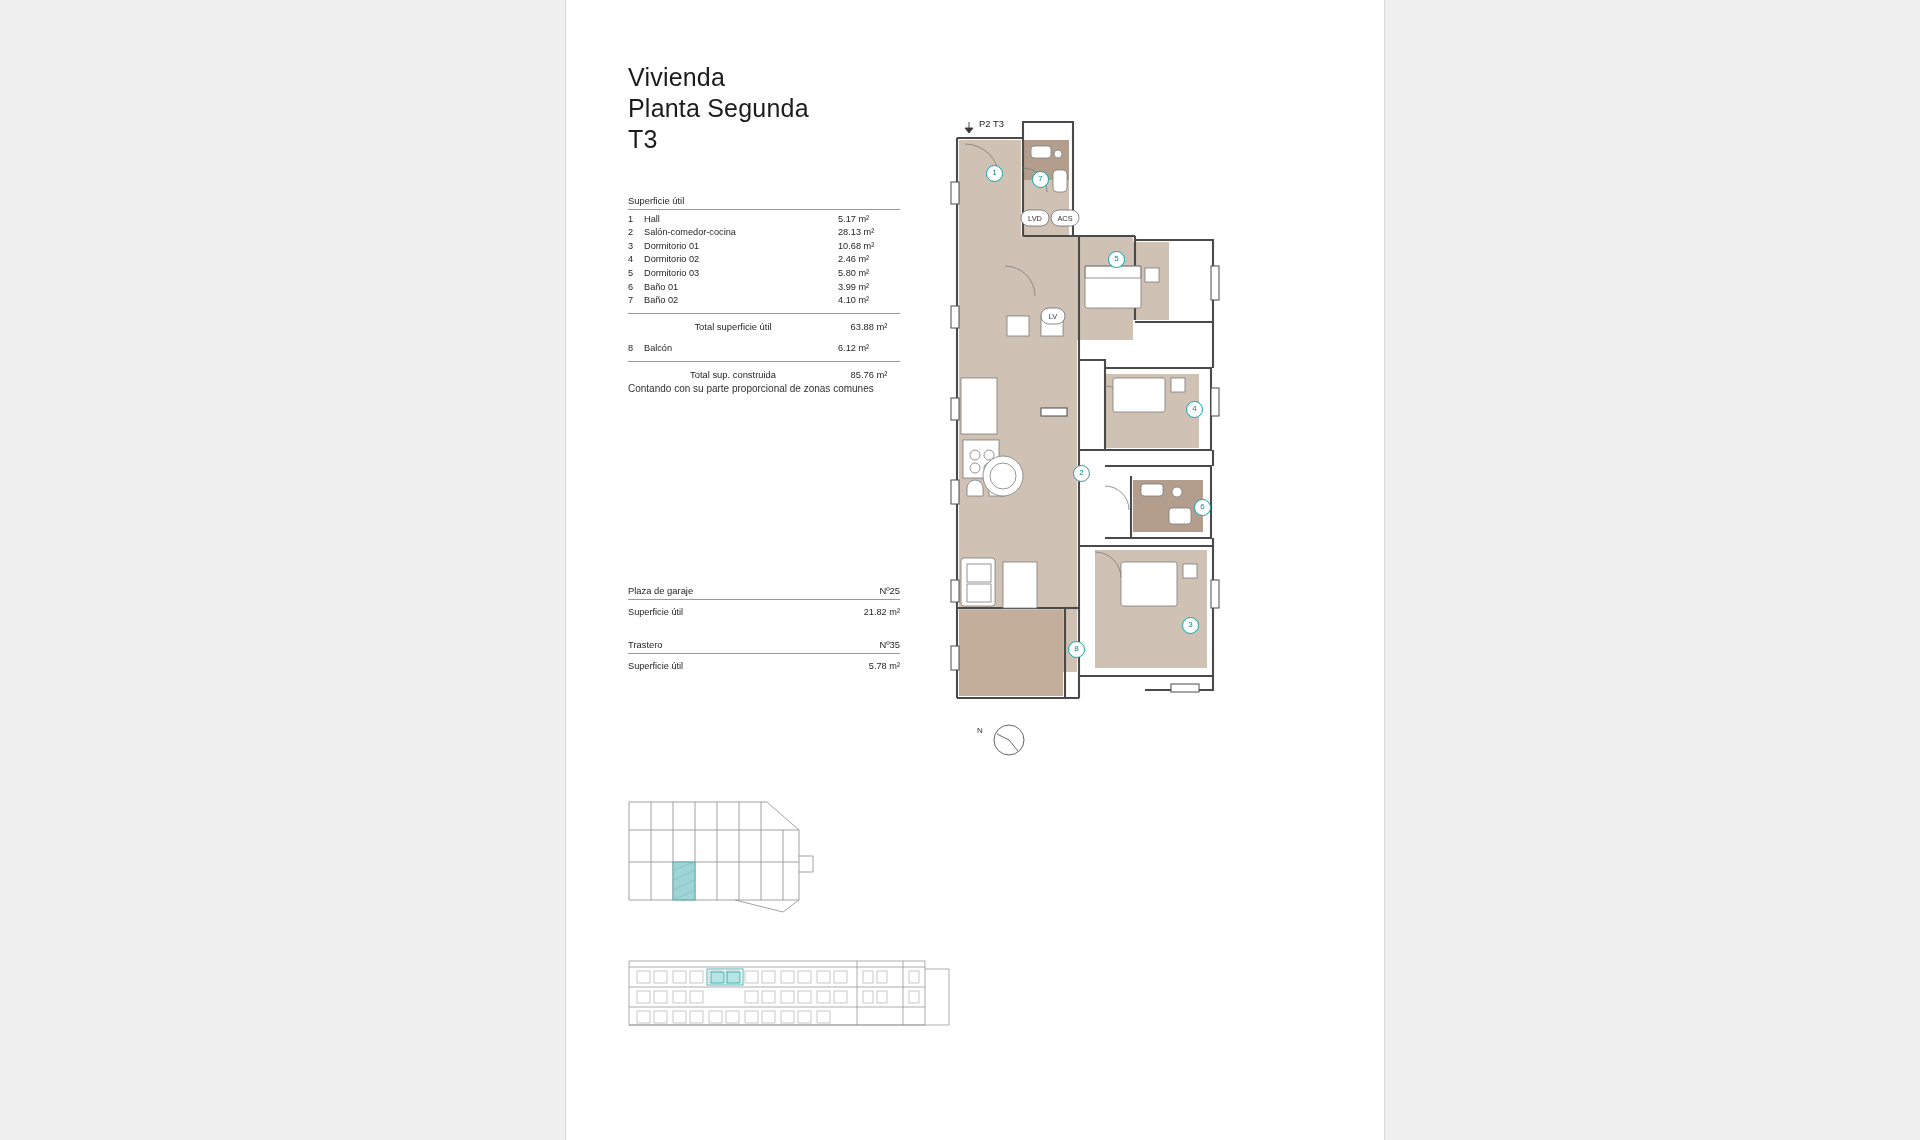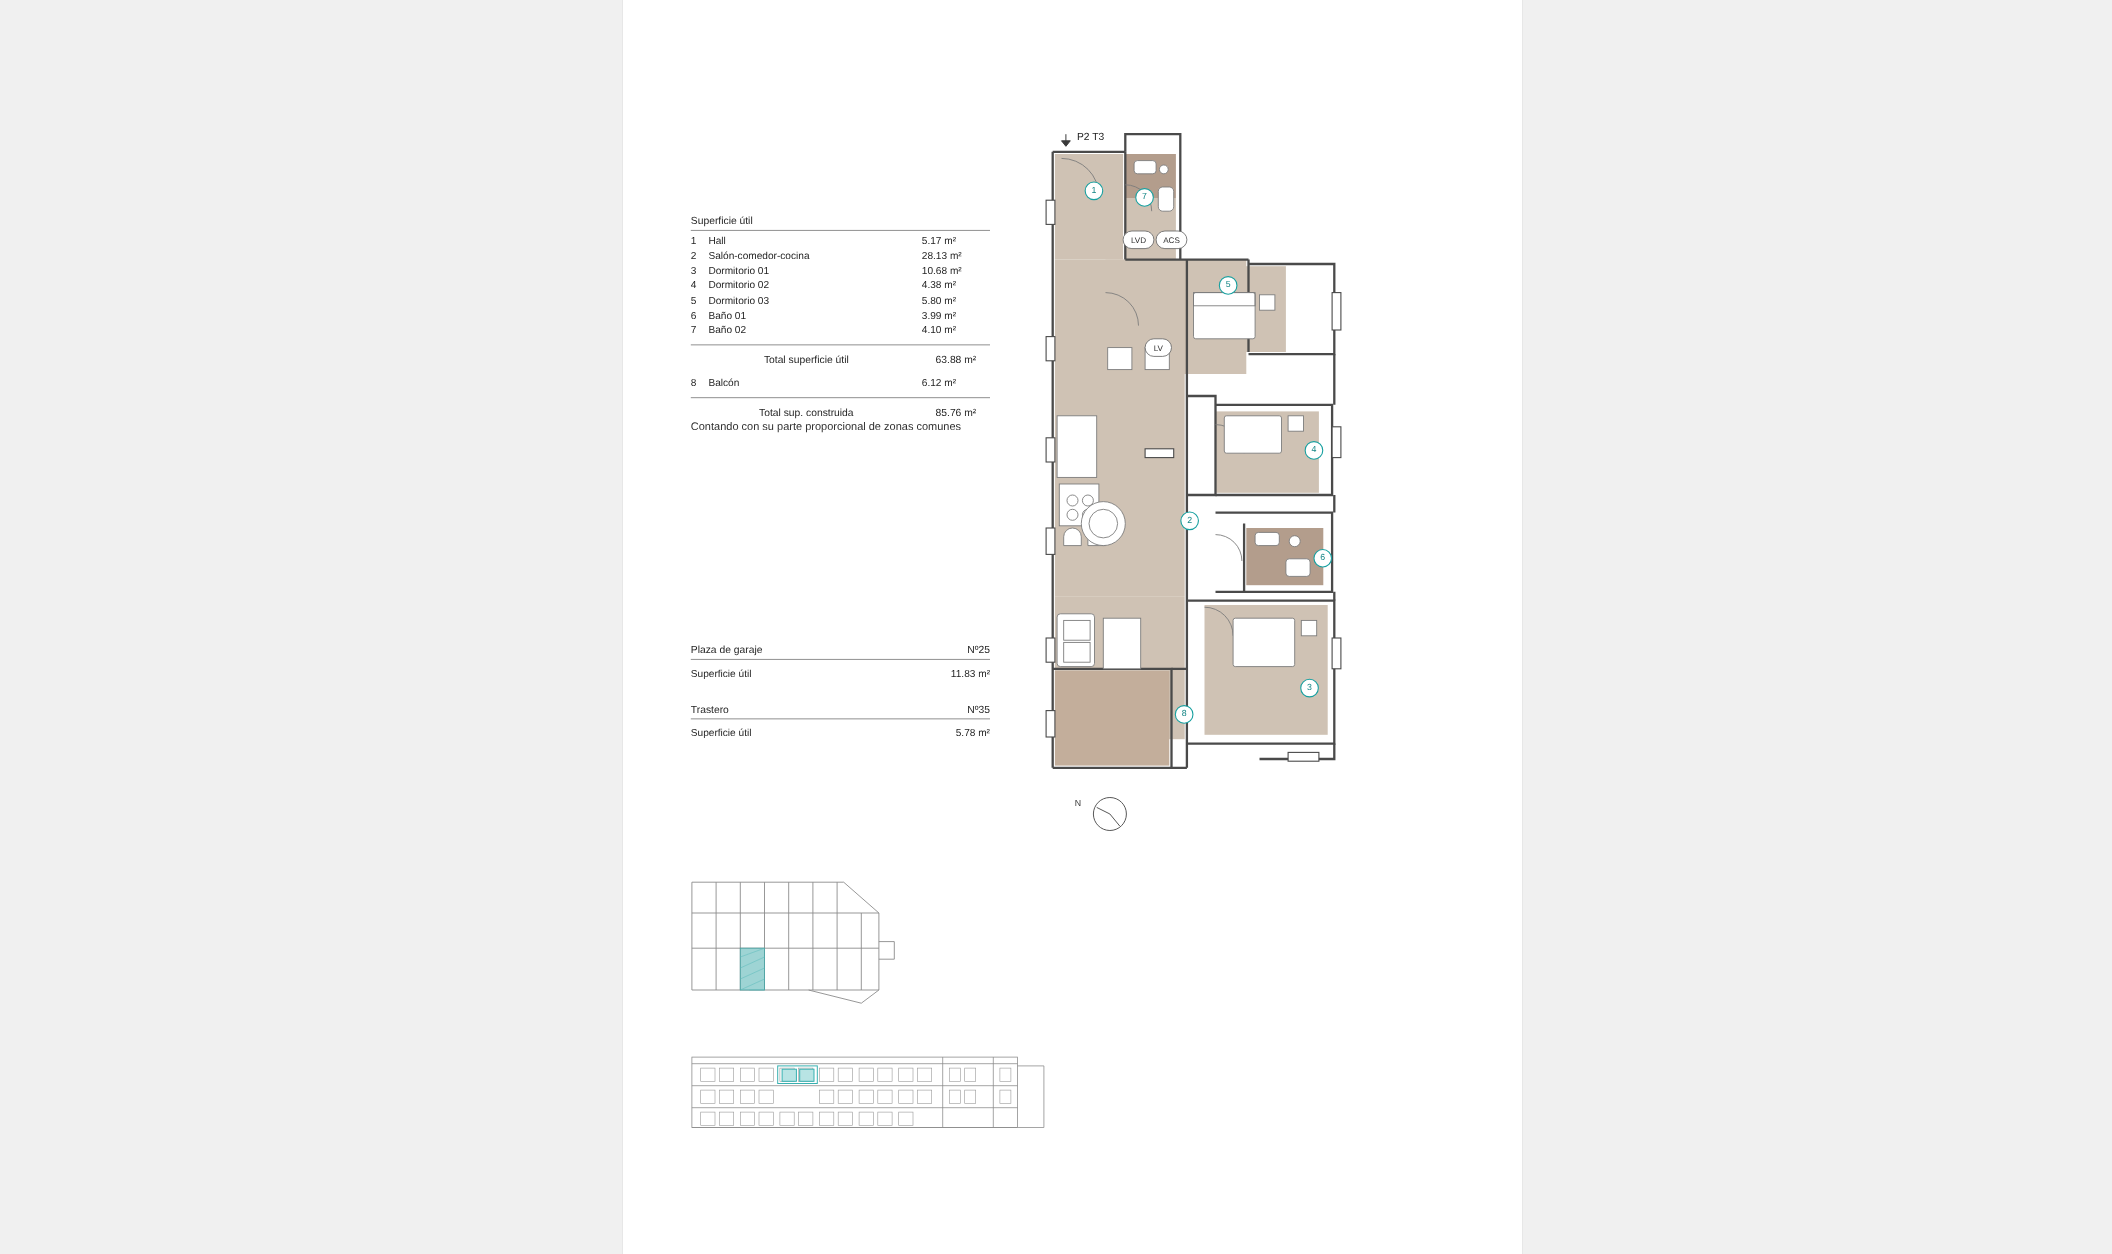--- a/index.html
+++ b/index.html
@@ -171,20 +171,25 @@
     color: #333;
   }
 </style>
 </head>
 <body>
 
 <div id="page">
   <div class="sheet-edge-left"></div>
   <div class="sheet-edge-right"></div>
 
+  <div id="title-block">
+    <div class="tline">Vivienda</div>
+    <div class="tline">Planta Segunda</div>
+    <div class="tline">T3</div>
+  </div>
 
   <div id="areas">
     <div class="tbl-head">
       <span>Superficie útil</span>
       <span></span>
     </div>
 
     <div class="row">
       <span class="num">1</span>
       <span class="nm">Hall</span>
@@ -196,21 +201,21 @@
       <span class="val">28.13 m²</span>
     </div>
     <div class="row">
       <span class="num">3</span>
       <span class="nm">Dormitorio 01</span>
       <span class="val">10.68 m²</span>
     </div>
     <div class="row">
       <span class="num">4</span>
       <span class="nm">Dormitorio 02</span>
-      <span class="val">4.38 m²</span>
+      <span class="val">2.46 m²</span>
     </div>
     <div class="row">
       <span class="num">5</span>
       <span class="nm">Dormitorio 03</span>
       <span class="val">5.80 m²</span>
     </div>
     <div class="row">
       <span class="num">6</span>
       <span class="nm">Baño 01</span>
       <span class="val">3.99 m²</span>
@@ -243,21 +248,21 @@
     </div>
   </div>
 
   <div id="extras">
     <div class="ex-head">
       <span>Plaza de garaje</span>
       <span>Nº25</span>
     </div>
     <div class="ex-row">
       <span>Superficie útil</span>
-      <span>11.83 m²</span>
+      <span>21.82 m²</span>
     </div>
 
     <div class="ex-gap"></div>
 
     <div class="ex-head">
       <span>Trastero</span>
       <span>Nº35</span>
     </div>
     <div class="ex-row">
       <span>Superficie útil</span>

